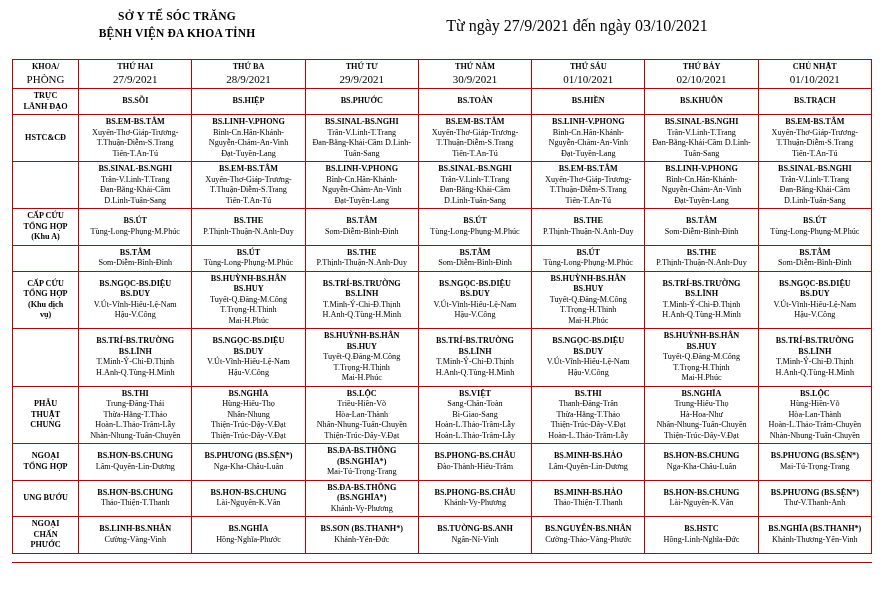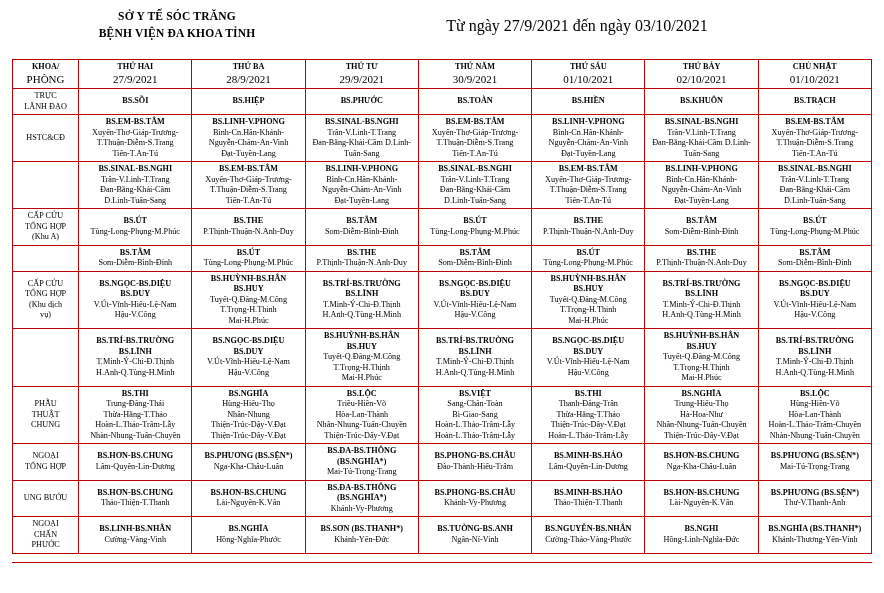--- a/index.html
+++ b/index.html
@@ -72,21 +72,21 @@
   .colhead {
     font-weight: bold;
     font-size: 9px;
     padding: 3px 1px;
   }
   .colhead .d2 {
     font-weight: normal;
     font-size: 11px;
   }
   .rowlabel {
-    font-weight: normal;
+    font-weight: bold;
     font-size: 9px;
     line-height: 1.35;
   }
   .cell-names {
     font-weight: bold;
   }
   .cell-sub {
     font-weight: normal;
   }
   .cellline {
@@ -592,21 +592,21 @@
           </td>
           <td>
             <span class="cellline cell-names">BS.TƯỜNG-BS.ANH</span>
             <span class="cellline cell-sub">Ngân-Ní-Vinh</span>
           </td>
           <td>
             <span class="cellline cell-names">BS.NGUYỄN-BS.NHÂN</span>
             <span class="cellline cell-sub">Cường-Thảo-Vàng-Phước</span>
           </td>
           <td>
-            <span class="cellline cell-names">BS.NGHI</span>
+            <span class="cellline cell-names">BS.HSTC</span>
             <span class="cellline cell-sub">Hồng-Linh-Nghĩa-Đức</span>
           </td>
           <td>
             <span class="cellline cell-names">BS.NGHĨA (BS.THANH*)</span>
             <span class="cellline cell-sub">Khánh-Thương-Yến-Vinh</span>
           </td>
         </tr>
       </tbody>
   </table>
 

